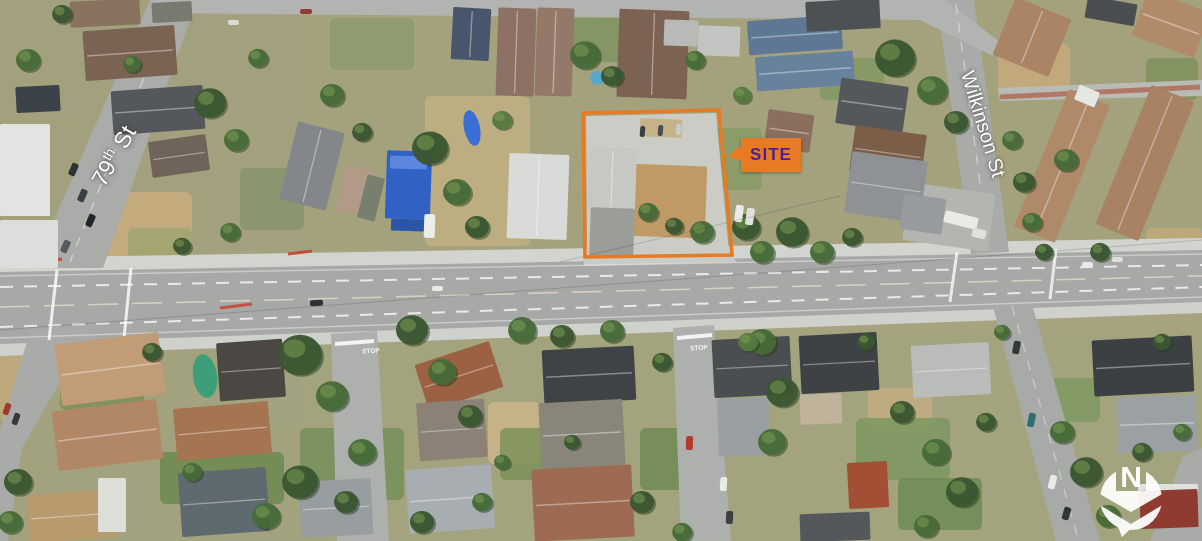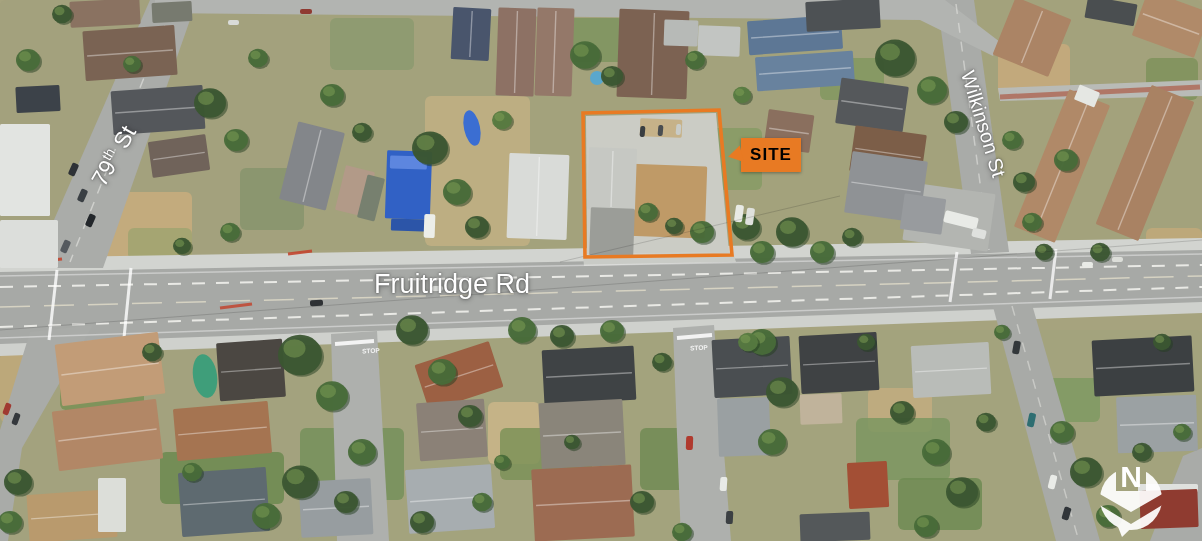--- a/index.html
+++ b/index.html
@@ -5,21 +5,21 @@
   html,body{margin:0;padding:0;background:#222;}
   #stage{position:relative;width:1202px;height:541px;overflow:hidden;
          font-family:"Liberation Sans",sans-serif;background:#a3a07c;}
   #scene{position:absolute;left:0;top:0;}
   .lbl{position:absolute;color:var(--label-white,#fff);white-space:nowrap;
        font-family:"Liberation Sans",sans-serif;
        text-shadow:0 0 2px rgba(70,70,70,.95),0 1px 5px rgba(0,0,0,.4);
        transform-origin:center center;pointer-events:none;}
   .lbl sup{font-size:60%;vertical-align:super;}
   .site-callout{position:absolute;background:var(--site-orange,#E87A23);
-       color:#000000;font-weight:bold;font-size:17px;letter-spacing:1px;
+       color:#4c1d95;font-weight:bold;font-size:17px;letter-spacing:1px;
        width:60px;height:34px;line-height:34px;text-align:center;
        box-shadow:0 1px 3px rgba(0,0,0,.35);}
   .site-callout .pointer{position:absolute;left:-13px;top:9px;width:0;height:0;
        border-top:8px solid transparent;border-bottom:9px solid transparent;
        border-right:14px solid var(--site-orange,#E87A23);
        transform:rotate(-14deg);}
   #north-arrow{position:absolute;left:1089px;top:453px;}
 </style>
 </head>
 <body>
@@ -449,21 +449,20 @@
       <rect x="300" y="9" width="12" height="5" fill="#8f3a31" rx="2" transform="rotate(0 306 11.5)"></rect>
       <rect x="228" y="20" width="11" height="5" fill="#d9dbd8" rx="2" transform="rotate(0 233.5 22.5)"></rect>
       <line x1="0" y1="330" x2="1202" y2="240" stroke-width="0.8" stroke="#1d1d1d" stroke-opacity="0.22"></line>
       <line x1="560" y1="262" x2="840" y2="196" stroke-width="0.7" stroke="#1d1d1d" stroke-opacity="0.25"></line>
       <polygon points="583,113 719,110 732,255 585,257" fill="none" stroke="#E87A23" stroke-width="3.6"></polygon>
     </svg>
 
   <div class="lbl" style="left:114px;top:156px;font-size:23px;transform:translate(-50%,-50%) rotate(-60deg);">
     <span>79</span><sup>th</sup><span> St</span>
   </div>
-  <div class="lbl" style="left:452px;top:284px;font-size:27px;transform:translate(-50%,-50%);">Fruitridge Rd</div>
   <div class="lbl" style="left:983px;top:124px;font-size:20px;transform:translate(-50%,-50%) rotate(73deg);">Wilkinson St</div>
 
   <div class="site-callout" style="left:741px;top:138px;">
     <div class="pointer"></div>
     <span>SITE</span>
   </div>
 
   <svg id="north-arrow" width="84" height="92" viewBox="0 0 84 92">
     <defs>
       <mask id="na-mask">

